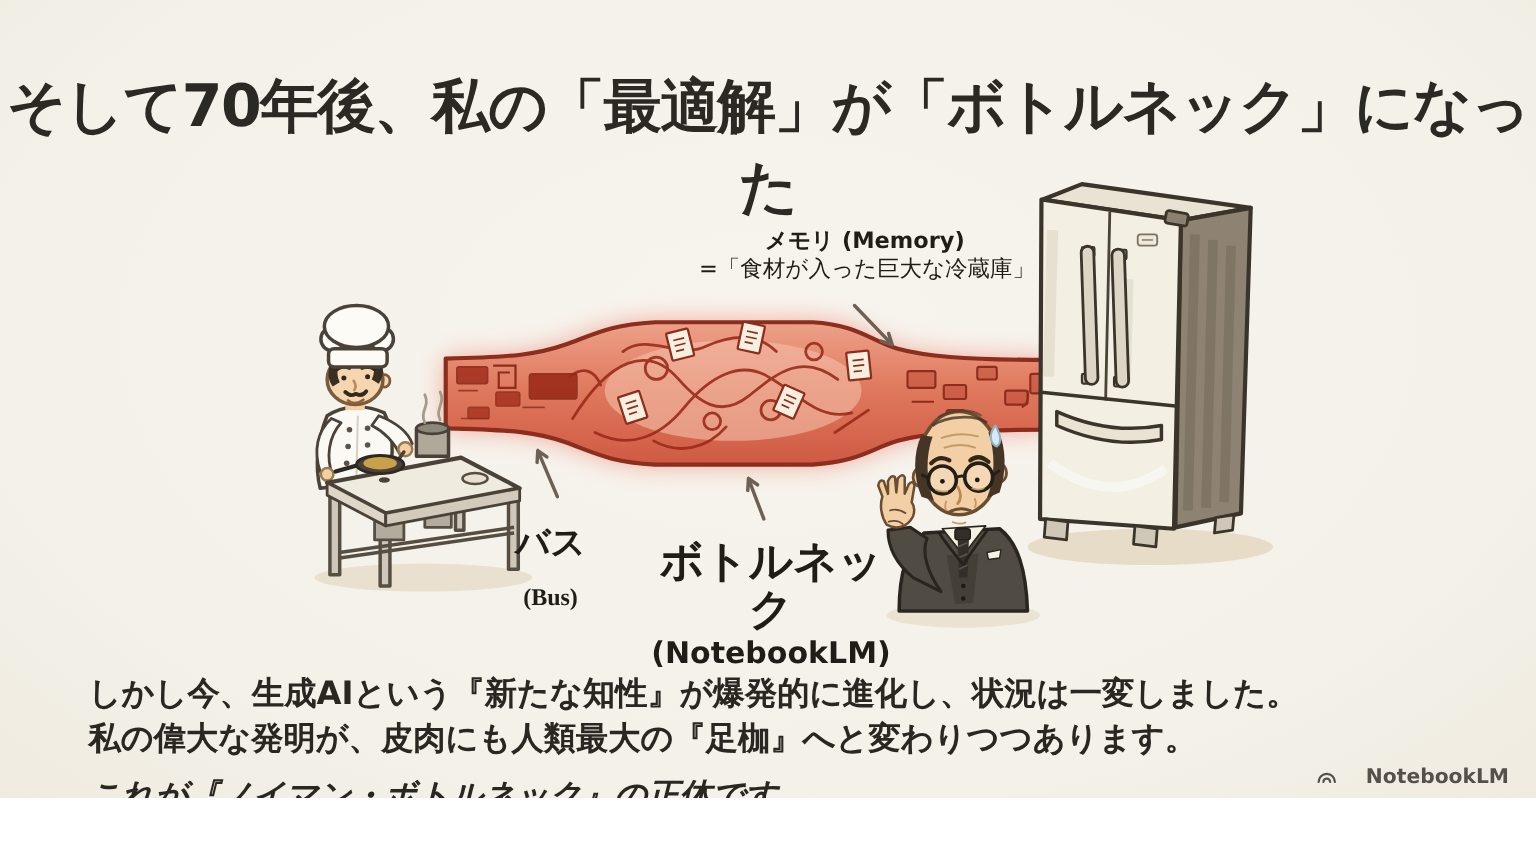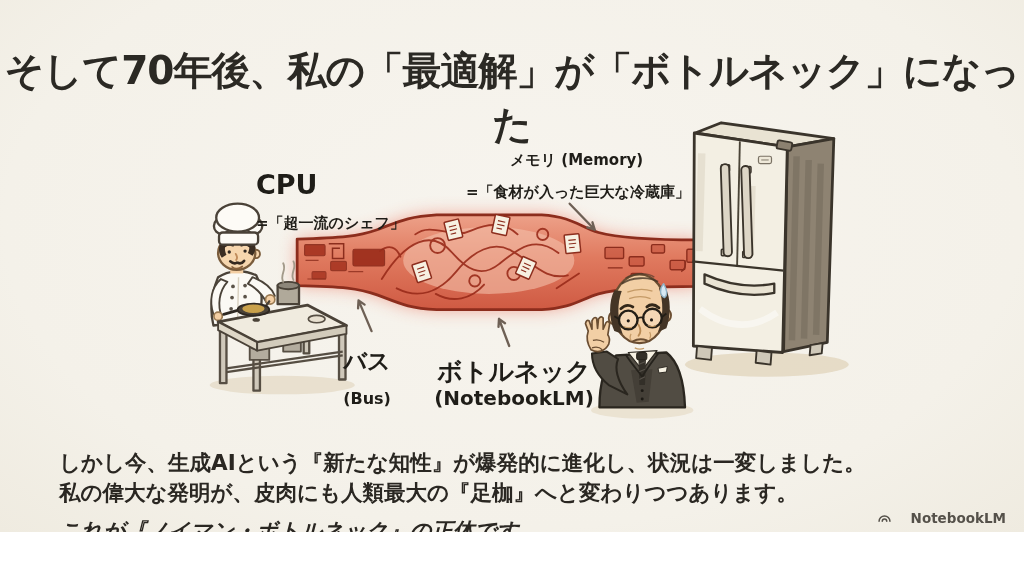--- a/index.html
+++ b/index.html
@@ -8,32 +8,32 @@
     background:radial-gradient(ellipse at 50% 42%, #f7f4ee 0%, #f4f1e9 70%, #efebe0 100%);
     font-family:"DejaVu Sans", sans-serif; color:#2b2924;
   }
   .title{
     position:absolute; left:0; right:0; top:44px; margin:0;
     text-align:center; font-size:39px; font-weight:900; letter-spacing:-1px; color:#2b2924;
   }
   .art{position:absolute; inset:0; width:100%; height:100%;}
   .label{position:absolute; color:#1f1d18; line-height:1.12;}
   .label .main{font-weight:800;}
-  .label .sub{font-weight:700; margin-top:15px;}
+  .label .sub{font-weight:400; margin-top:2px;}
   .cpu{left:256px; top:170px;}
   .cpu .main{font-size:27px;}
   .cpu .sub{font-size:15px;}
   .memory{left:466px; top:152px;}
   .memory .main{font-size:15px;margin-left:44px;}
   .memory .sub{font-size:15px;}
-  .bus{left:308px; top:349px; width:118px; text-align:center;}
+  .bus{left:308px; top:349px; width:118px; text-align:center;font-family:Liberation Serif, serif;}
   .bus .main{font-size:23px;}
   .bus .sub{font-size:16px; font-weight:800; margin-top:15px;}
   .bneck{left:430px; top:358px; width:168px; text-align:center;}
-  .bneck .main{font-size:25px;}
+  .bneck .main{font-size:29px;}
   .bneck .sub{font-size:20px; font-weight:800; margin-top:1px;}
   .bodytext{position:absolute; left:59px; top:448px; font-size:21.5px; font-weight:700; color:#2a2722;}
   .bodytext p{margin:0; line-height:30px;}
   .bodytext .line3{margin-top:8px;font-style:italic;}
   .footer{
     position:absolute; right:18px; bottom:6px; display:flex; align-items:center; gap:19px;
     color:#55514a; font-size:13.5px; font-weight:600;
   }
 </style>
 </head>
@@ -271,24 +271,20 @@
         </g>
       <g>
           <path d="M361,356 L347,323 M347,323 L346.5,331.5 M347,323 L353.5,327.5"></path>
         </g>
       <g>
           <path d="M509,372 L498,343 M498,343 L497.5,351.5 M498,343 L504.5,347.5"></path>
         </g>
     </g>
   </svg>
 
-  <div class="label cpu">
-    <div class="main">CPU</div>
-    <div class="sub">=「超一流のシェフ」</div>
-  </div>
 
   <div class="label memory">
     <div class="main">メモリ (Memory)</div>
     <div class="sub">=「食材が入った巨大な冷蔵庫」</div>
   </div>
 
   <div class="label bus">
     <div class="main">バス</div>
     <div class="sub">(Bus)</div>
   </div>

